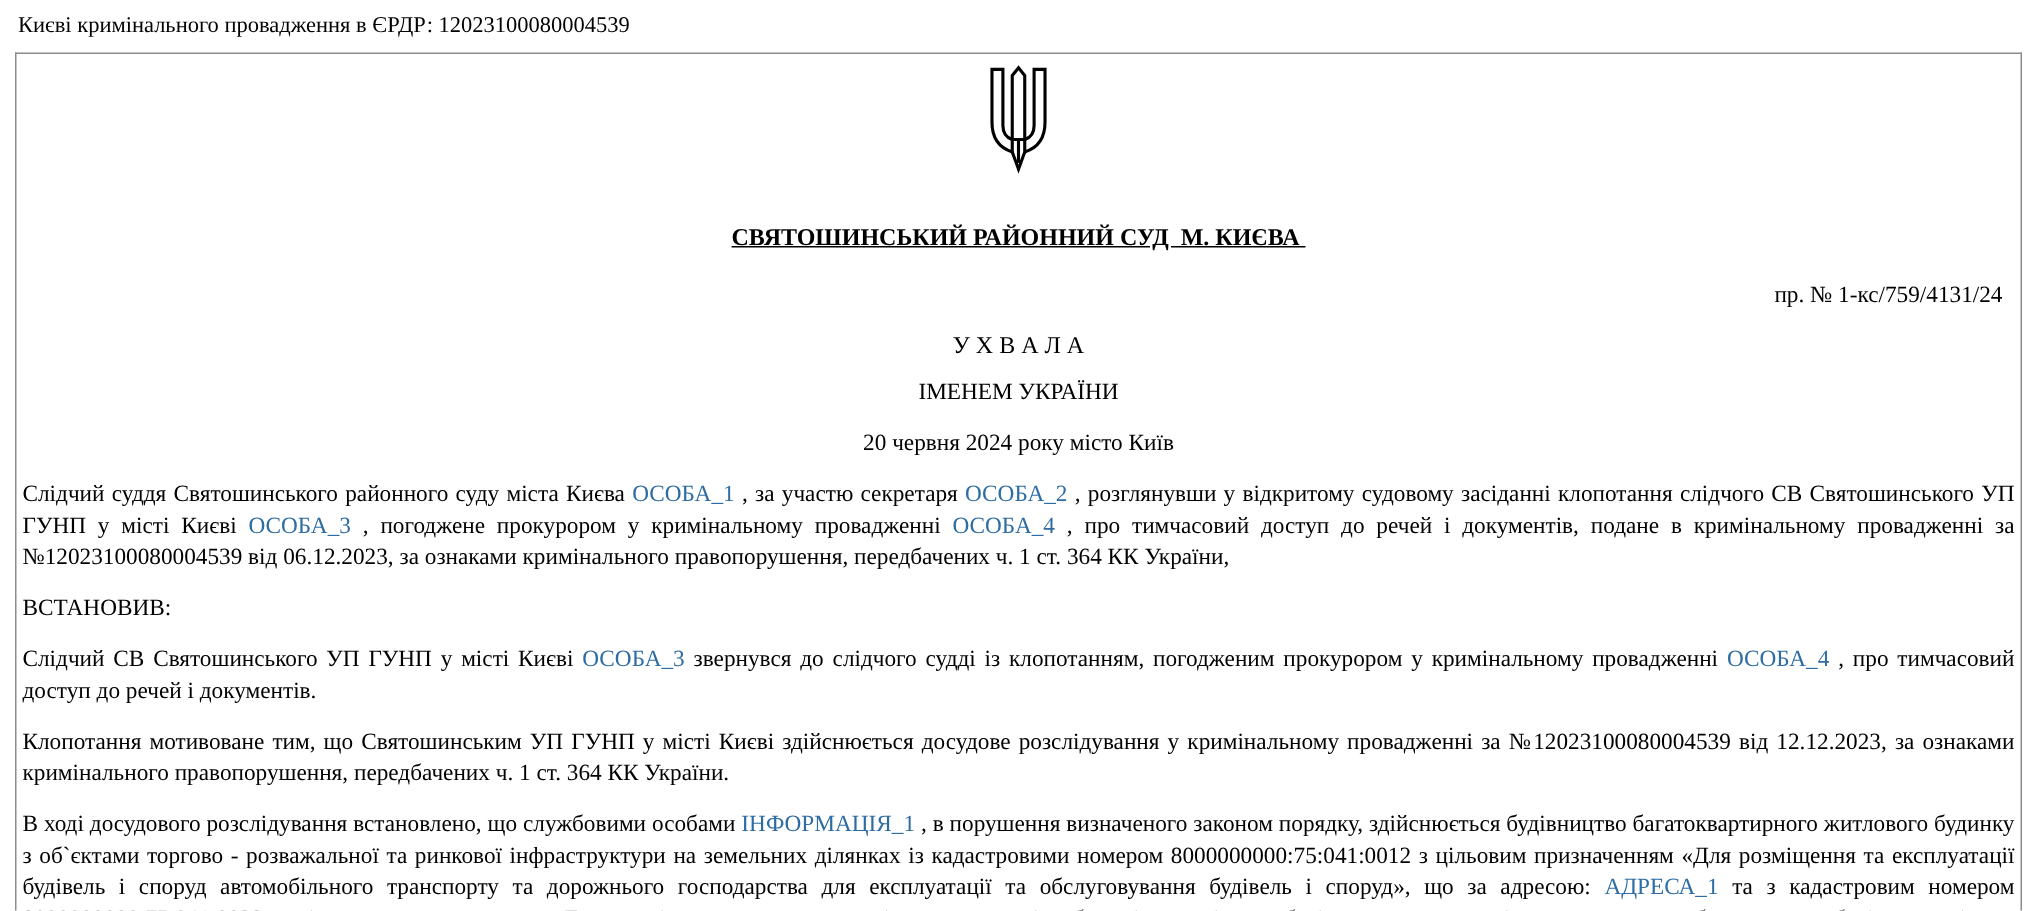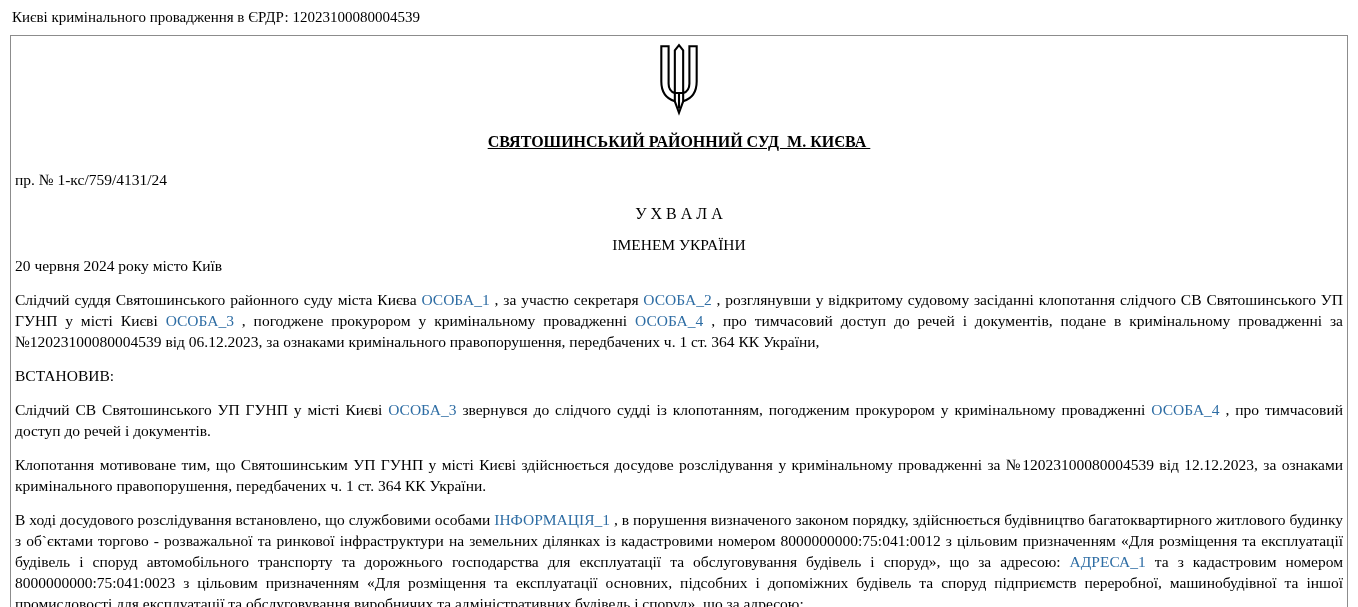--- a/index.html
+++ b/index.html
@@ -28,33 +28,33 @@
   }
 
   .emblem-wrap { text-align: center; margin-top: 3px; }
   .emblem-wrap svg { display: inline-block; }
 
   .court-name {
     text-align: center;
     font-weight: bold;
     text-decoration: underline;
     font-size: 16px;
-    margin-top: 10px;
+    margin-top: 26px;
     white-space: pre;
   }
 
-  .right-line { text-align: left; padding-right: 8px; }
+  .right-line { text-align: right; padding-right: 8px; }
   .right-line.first { margin-top: 17px; }
   .right-line.second { margin-top: 12px; }
 
   .center-bold { text-align: center; font-weight: normal; }
   .title-main { margin-top: 13px; font-size: 16px; }
   .title-sub  { margin-top: 10px; font-size: 15.5px; text-align: center; }
 
-  .date-line { text-align: left; }
+  .date-line { text-align: center; margin-top: 13px; }
 
   p.para { margin: 13px 0 0 0; text-align: justify; }
 
   .section-heading { margin-top: 14px; }
 
   .anon-link { color: var(--link, #2e6da4); cursor: pointer; }
 </style>
 </head>
 <body>
 

